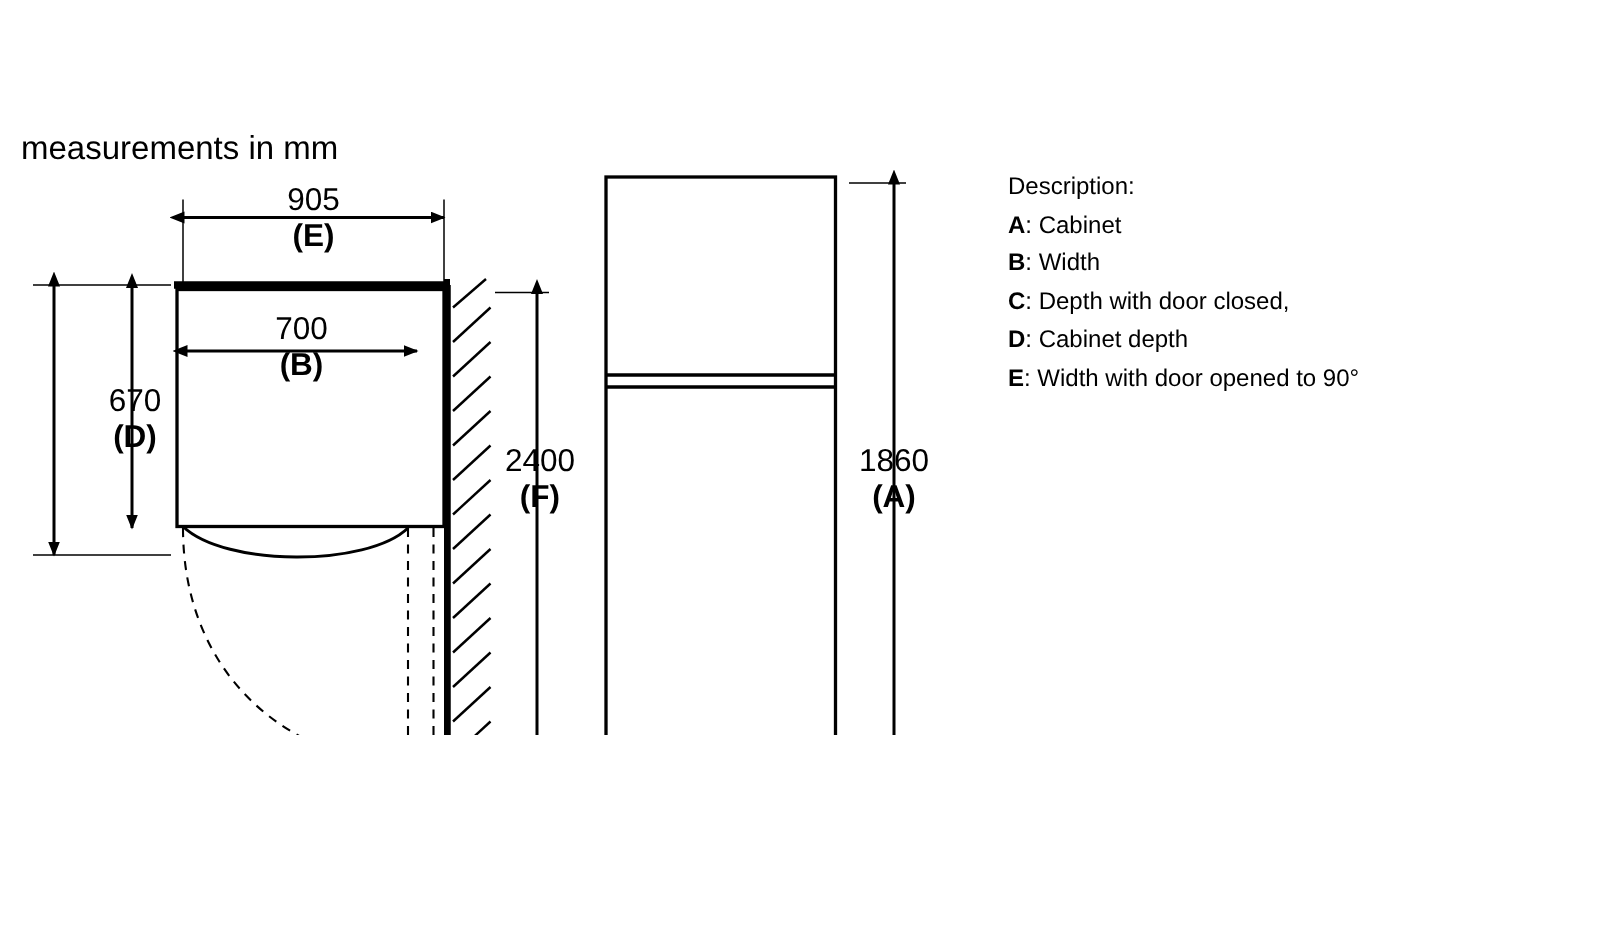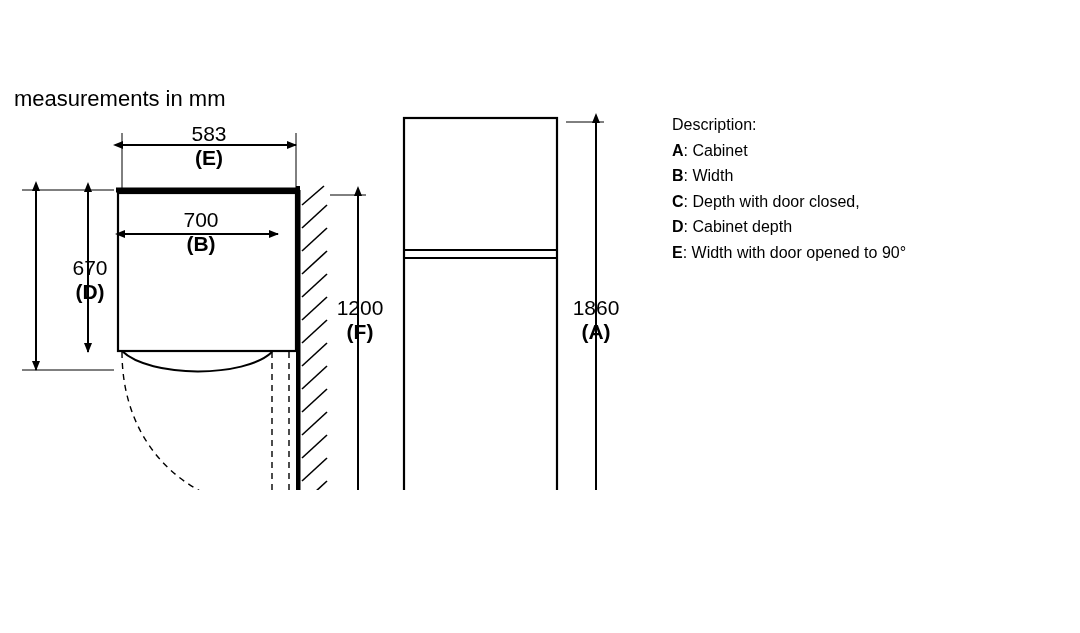--- a/index.html
+++ b/index.html
@@ -130,37 +130,37 @@
 
       <rect x="404" y="505" width="153" height="17" stroke-width="2.2" fill="#c8c8c8"></rect>
 
       <line x1="596" y1="122" x2="596" y2="518" stroke-width="2" marker-start="url(#arrTail)" marker-end="url(#arrHead)"></line>
       <line x1="566" y1="122" x2="604" y2="122" stroke-width="1"></line>
       <line x1="566" y1="518" x2="604" y2="518" stroke-width="1"></line>
     </g>
   </svg>
 
   <div class="txt dim" style="left:159px; top:122px; width:100px;">
-    <span class="val">583</span>
+    <span class="val">905</span>
     <span class="code">(E)</span>
   </div>
 
   <div class="txt dim" style="left:151px; top:208px; width:100px;">
     <span class="val">700</span>
     <span class="code">(B)</span>
   </div>
 
 
   <div class="txt dim" style="left:52px; top:256px; width:76px;">
     <span class="val">670</span>
     <span class="code">(D)</span>
   </div>
 
   <div class="txt dim" style="left:322px; top:296px; width:76px;">
-    <span class="val">1200</span>
+    <span class="val">2400</span>
     <span class="code">(F)</span>
   </div>
 
   <div class="txt dim" style="left:558px; top:296px; width:76px;">
     <span class="val">1860</span>
     <span class="code">(A)</span>
   </div>
 
   <div class="legend">
     <div class="legend-row desc-title">Description:</div>

